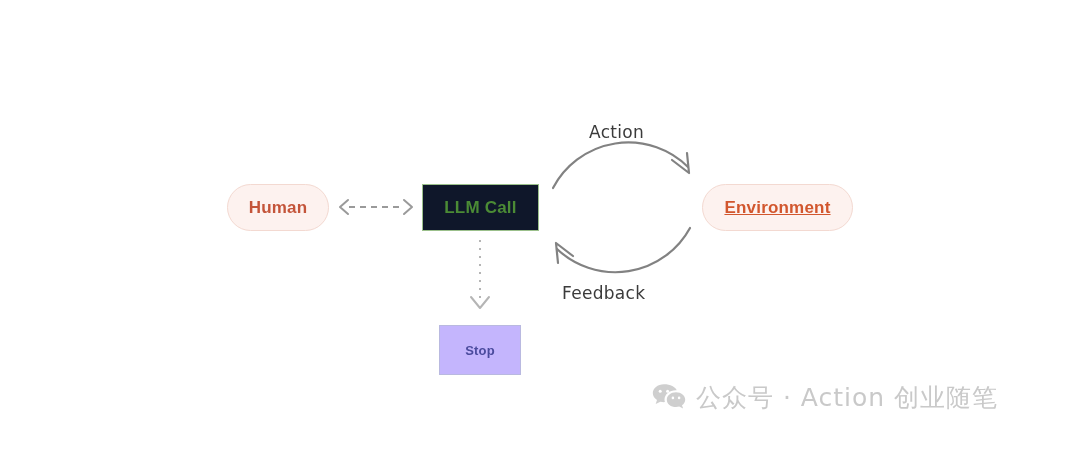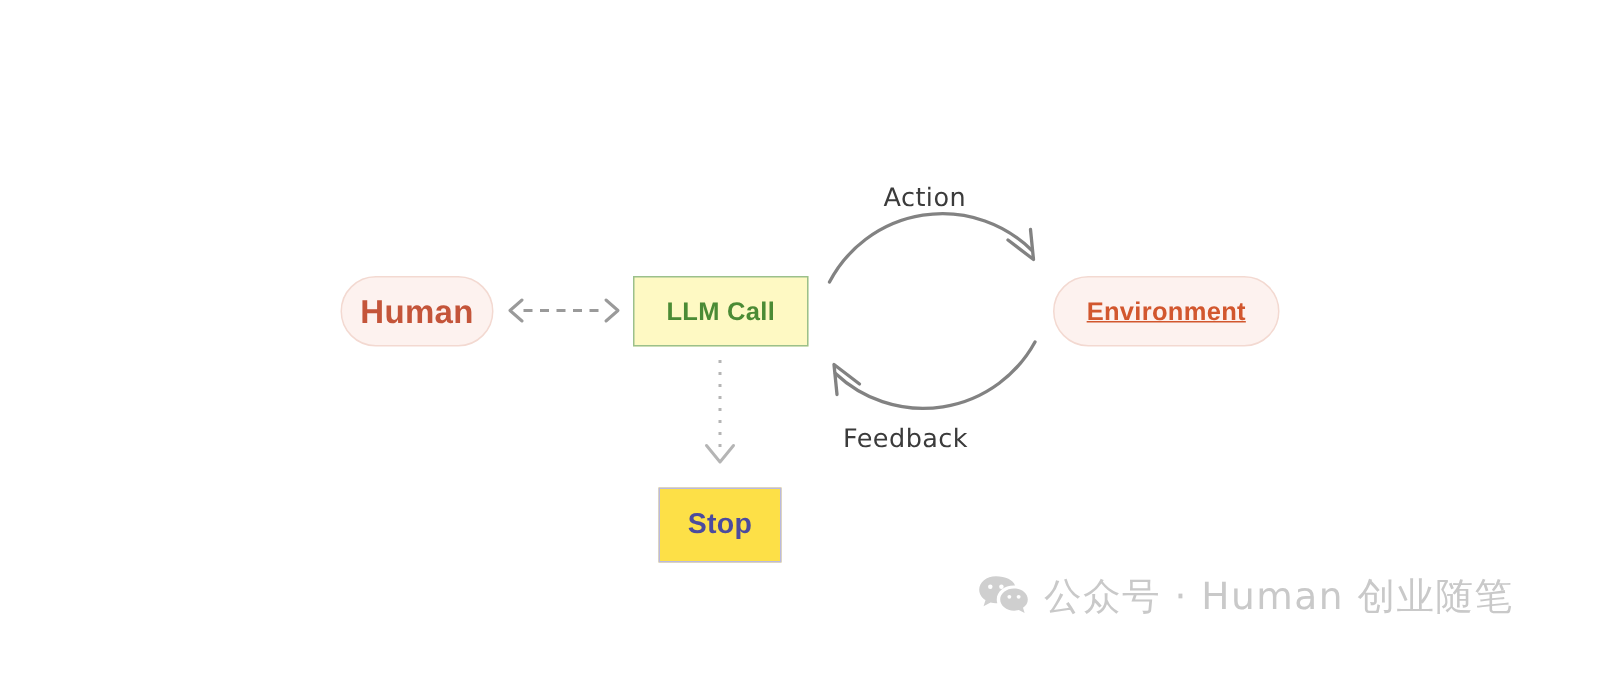--- a/index.html
+++ b/index.html
@@ -37,30 +37,30 @@
   
   #node-human {
     left: 227px;
     top: 184px;
     width: 102px;
     height: 47px;
     border-radius: 24px;
     background: #fdf2ef;
     border: 1.4px solid #f3d9d1;
     color: #c4553a;
-    font-size: 22px;
+    font-size: 17px;
   }
 
   
   #node-llm {
     left: 422px;
     top: 184px;
     width: 117px;
     height: 47px;
-    background: #fef9c3;
+    background: #0f172a;
     border: 1.4px solid #9bc08b;
     color: #4b8b35;
     font-size: 17px;
   }
 
   
   #node-environment {
     left: 702px;
     top: 184px;
     width: 151px;
@@ -72,24 +72,24 @@
     font-size: 17px;
     text-decoration: underline;
   }
 
   
   #node-stop {
     left: 439px;
     top: 325px;
     width: 82px;
     height: 50px;
-    background: #fde047;
+    background: #c4b5fd;
     border: 1.4px solid #b9b9e0;
     color: #4b4b9e;
-    font-size: 19px;
+    font-size: 13px;
   }
 
   .arc-label {
     position: absolute;
     color: #3b3b3b;
     font-size: 17px;
     font-family: "DejaVu Sans", sans-serif;
     white-space: nowrap;
     letter-spacing: 0.3px;
   }
@@ -176,14 +176,14 @@
 
 <div id="watermark">
   <svg id="wechat-icon" viewBox="0 0 34 30" xmlns="http://www.w3.org/2000/svg">
     <path d="M12 1.2 C5.6 1.2 0.8 5.3 0.8 10.1 C0.8 12.9 2.4 15.4 5 17 L3.7 21.1 L8.4 18.7 C9.5 19 10.7 19.2 12 19.2 C12.3 19.2 12.6 19.2 12.9 19.1 C12.6 18.3 12.5 17.5 12.5 16.6 C12.5 11.4 17.6 7.3 23.8 7.3 C24.1 7.3 24.4 7.3 24.7 7.3 C23.6 3.8 18.3 1.2 12 1.2 Z" fill="#cfcfcf"></path>
     <circle cx="8.2" cy="8.2" r="1.5" fill="#ffffff"></circle>
     <circle cx="15.6" cy="8.2" r="1.5" fill="#ffffff"></circle>
     <path d="M33.2 16.7 C33.2 12.6 29.1 9.3 24 9.3 C18.9 9.3 14.8 12.6 14.8 16.7 C14.8 20.8 18.9 24.1 24 24.1 C25.1 24.1 26.2 23.9 27.2 23.6 L31.1 25.6 L30 22.2 C32 20.9 33.2 18.9 33.2 16.7 Z" fill="#cfcfcf"></path>
     <circle cx="20.9" cy="14.9" r="1.3" fill="#ffffff"></circle>
     <circle cx="27.1" cy="14.9" r="1.3" fill="#ffffff"></circle>
   </svg>
-  <span>公众号 · Human 创业随笔</span>
+  <span>公众号 · Action 创业随笔</span>
 </div>
 
 </body></html>

